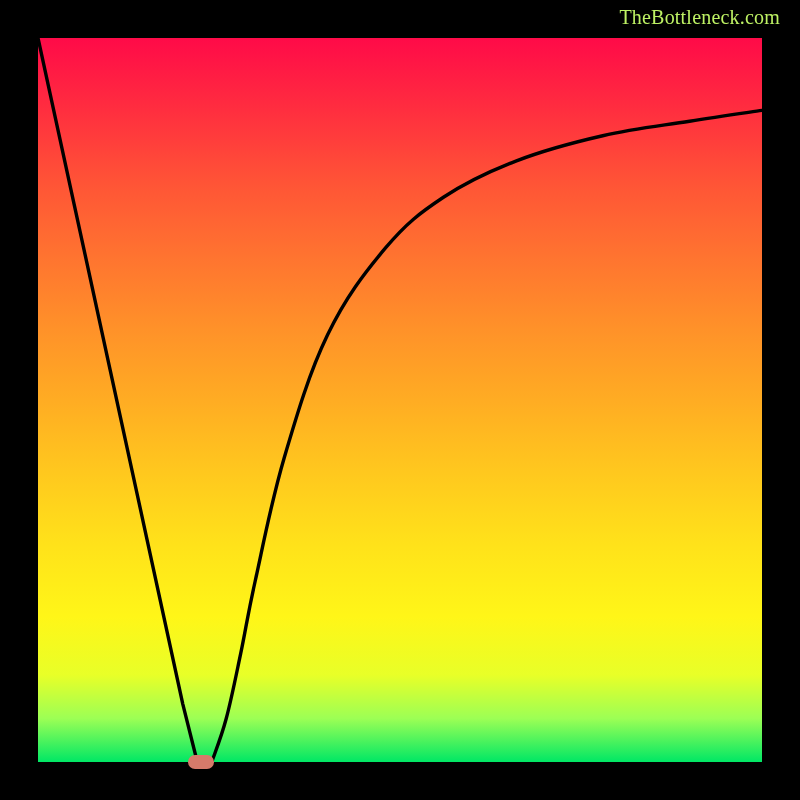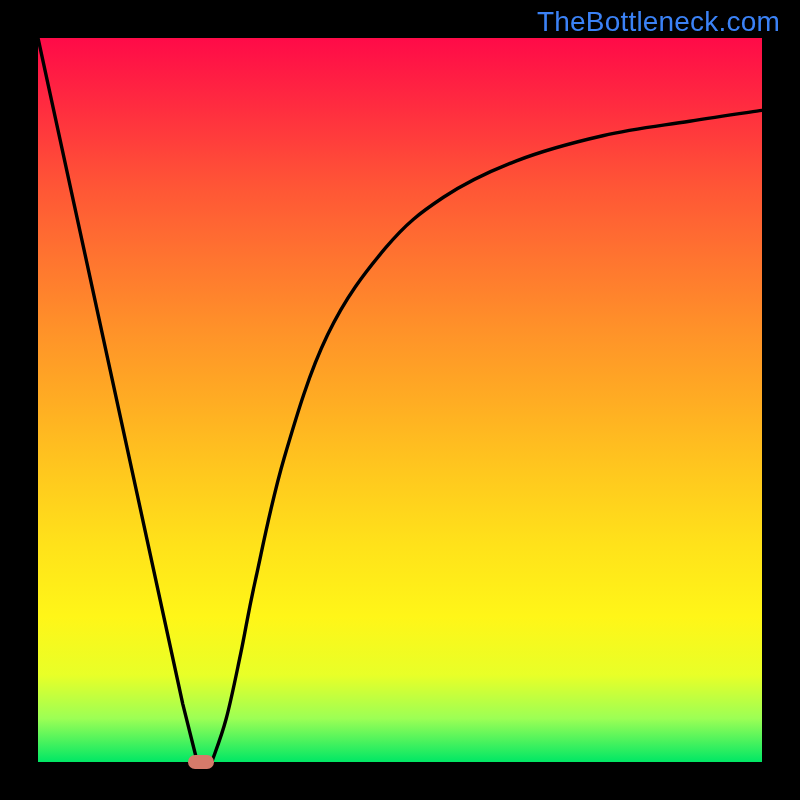--- a/index.html
+++ b/index.html
@@ -14,25 +14,25 @@
   .frame {
     position: relative;
     width: 800px;
     height: 800px;
     background: #000;
   }
   .watermark {
     position: absolute;
     top: 6px;
     right: 20px;
-    color: #3b82f6;
-    font-size: 28px;
+    color: #bef264;
+    font-size: 20px;
     letter-spacing: 0.2px;
     font-weight: 400;
-    font-family: Liberation Sans, sans-serif;
+    font-family: Liberation Serif, serif;
   }
   .plot {
     position: absolute;
     left: 38px;
     top: 38px;
     width: 724px;
     height: 724px;
     background: linear-gradient(to bottom,
       #ff0a48 0%,
       #ff2e3f 10%,

